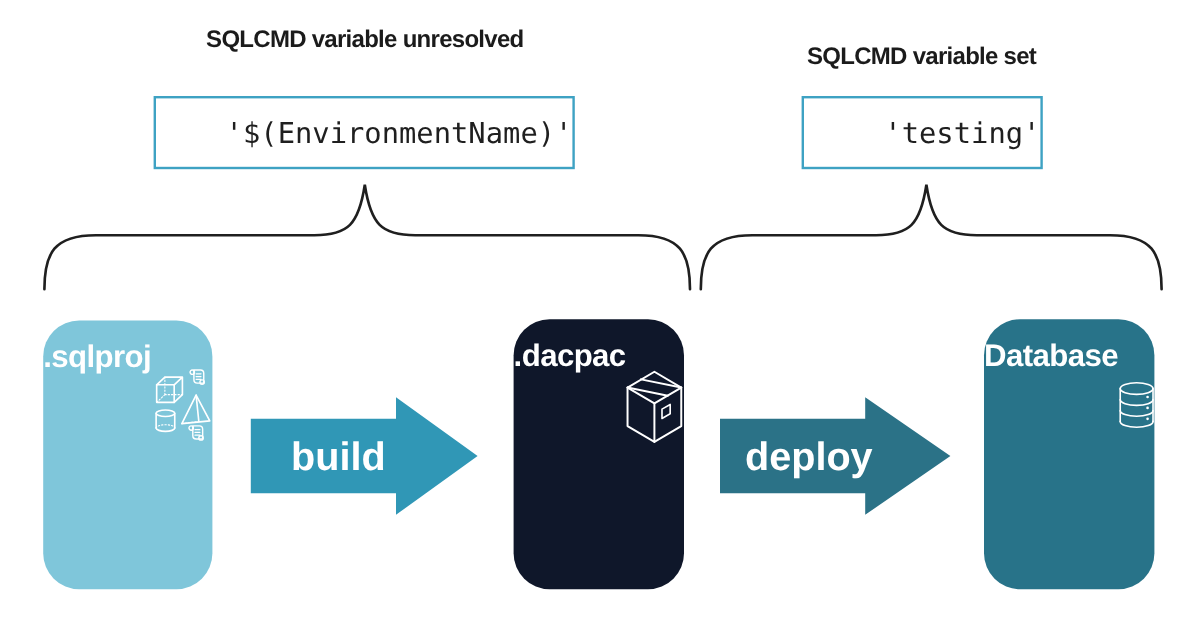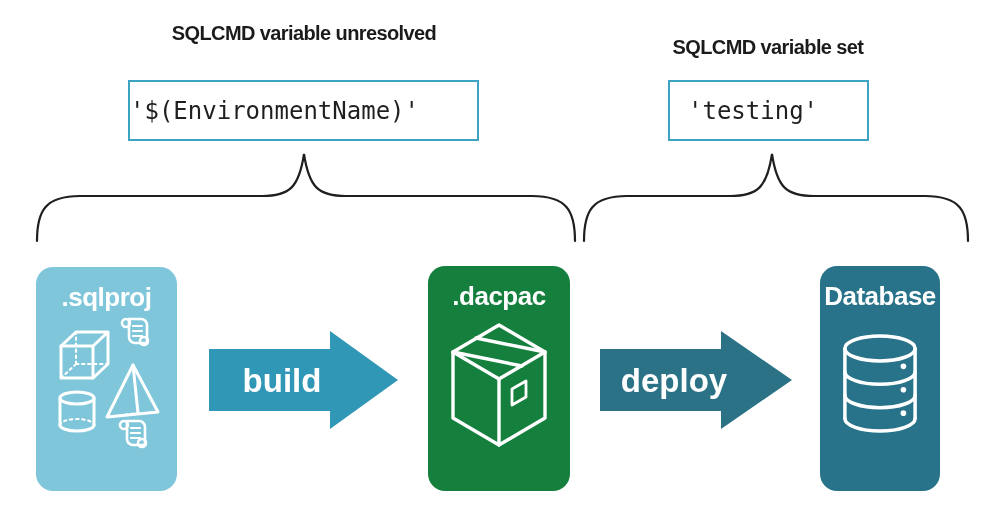--- a/index.html
+++ b/index.html
@@ -3,29 +3,29 @@
 <meta charset="utf-8">
 <style>
   html,body{margin:0;padding:0;background:#ffffff;}
   .canvas{position:relative;width:1000px;height:522px;background:#ffffff;overflow:hidden;
           font-family:"Liberation Sans",sans-serif;}
   .grp-title{position:absolute;top:22px;font-weight:700;font-size:20px;letter-spacing:-0.6px;
              color:#1b1b1b;text-align:center;}
   .grp-title.left{left:94px;width:420px;}
   .grp-title.right{left:588px;width:360px;margin-top:14px;}
   .codebox{position:absolute;top:80px;height:61px;border:2px solid #3ea2c3;box-sizing:border-box;
-           display:flex;align-items:center;justify-content:flex-start;background:#ffffff;}
+           display:flex;align-items:center;justify-content:flex-end;background:#ffffff;}
   .codebox.left{left:128px;width:351px;}
   .codebox.right{left:668px;width:201px;}
   .codetext{font-family:"DejaVu Sans Mono",monospace;font-size:24px;color:#1f1f1f;white-space:pre;}
   .braces{position:absolute;left:0;top:0;}
-  .stage{position:absolute;border-radius:17px;display:flex;flex-direction:column;align-items:center;}
+  .stage{position:absolute;border-radius:30px;display:flex;flex-direction:row;}
   .stage.sqlproj{left:36px;top:267px;width:141px;height:224px;}
   .stage.dacpac{left:428px;top:266px;width:142px;height:225px;}
-  .stage.database{left:820px;top:266px;width:120px;height:225px;}
+  .stage.database{left:820px;top:266px;width:142px;height:225px;}
   .stage-label{color:#ffffff;font-weight:700;font-size:26px;letter-spacing:-0.5px;margin-top:15px;}
   .stage-icon{display:block;}
   .arrow-svg{position:absolute;overflow:visible;}
   .arrow-svg text{font-family:"Liberation Sans",sans-serif;font-weight:700;font-size:33px;fill:#ffffff;}
 </style>
 </head>
 <body>
 
 <div class="canvas">
 
@@ -85,21 +85,21 @@
         <use href="#scroll" x="64" y="104"></use>
       </g>
     </svg>
   </div>
 
   <svg class="arrow-svg" style="left:209px;top:331px;" width="190" height="98" viewBox="0 0 190 98">
     <polygon points="0,18 121,18 121,0 189,49 121,98 121,80 0,80" fill="#3097b6"></polygon>
     <text x="73" y="61" text-anchor="middle">build</text>
   </svg>
 
-  <div class="stage dacpac" style="background: #15803d;">
+  <div class="stage dacpac" style="background: #0f172a;">
     <div class="stage-label">.dacpac</div>
     <svg class="stage-icon" style="margin-top:10px" width="100" height="126" viewBox="0 0 100 126">
       <g fill="none" stroke="#fff" stroke-width="3.4" stroke-linejoin="round" stroke-linecap="round">
         <path d="M50,3 L96,30 L50,57 L4,30 Z"></path>
         <path d="M4,30 V96 L50,123 V57"></path>
         <path d="M96,30 V96 L50,123"></path>
         <path d="M27,16 L96,30"></path>
         <path d="M4,30 L73,44"></path>
         <path d="M63,67 L77,59 L77,75 L63,83 Z" stroke-width="2.8"></path>
       </g>

